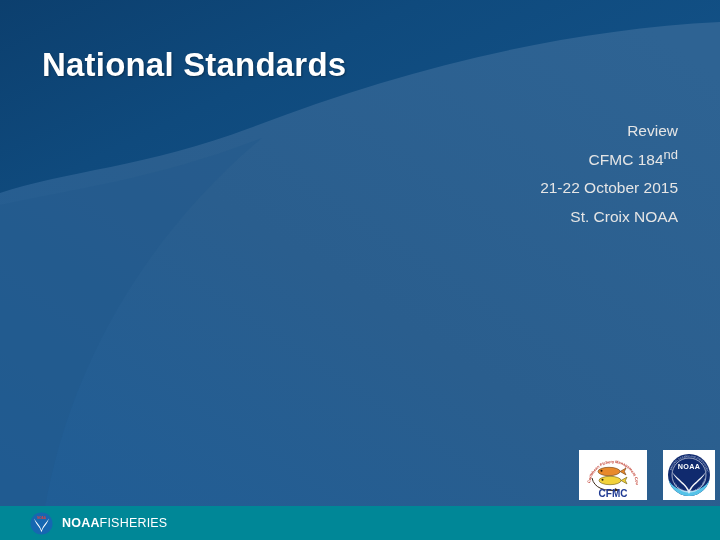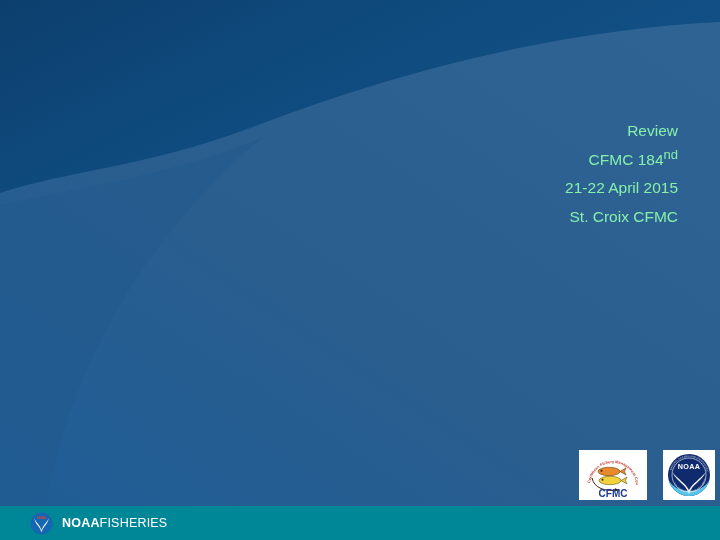--- a/index.html
+++ b/index.html
@@ -36,21 +36,21 @@
     white-space: nowrap;
     text-shadow: 1px 1px 2px rgba(0,0,0,0.35);
   }
   
   #subtitle-block {
     position: absolute;
     right: 42px;
     top: 117px;
     width: 360px;
     text-align: right;
-    color: #86efac;
+    color: #e5e5e5;
     font-size: 15.5px;
     line-height: 28.5px;
     white-space: nowrap;
   }
   #subtitle-block .line { display: block; }
   #subtitle-block sup {
     font-size: 13px;
     vertical-align: super;
     line-height: 0;
   }
@@ -117,26 +117,27 @@
       </linearGradient>
     </defs>
 
     <rect x="0" y="0" width="720" height="540" fill="url(#gradLight)"></rect>
 
     <path d="M0,0 L720,0 L720,22 C560,30 400,70 250,128 C150,166 62,172 0,193 Z" fill="url(#gradDark)"></path>
 
     <path d="M0,540 L0,205 C70,190 160,178 262,138 C140,240 60,380 40,540 Z" fill="#21588c" opacity="0.45"></path>
   </svg>
 
+  <div id="title">National Standards</div>
 
   <div id="subtitle-block">
     <span class="line">Review</span>
     <span class="line"><span>CFMC 184</span><sup>nd</sup></span>
-    <span class="line">21-22 April 2015</span>
-    <span class="line">St. Croix CFMC</span>
+    <span class="line">21-22 October 2015</span>
+    <span class="line">St. Croix NOAA</span>
   </div>
 
   <div id="cfmc-logo">
     <svg viewBox="0 0 68 50" width="68" height="50">
       <defs>
         <path id="cfmcArc" d="M 11,36 A 23,23 0 1 1 57,36" fill="none"></path>
       </defs>
 
       <text font-size="3.9" fill="#c0392b" font-family="'Liberation Sans', sans-serif" font-weight="bold">
         <textPath href="#cfmcArc" startOffset="4%">Caribbean Fishery Management Council</textPath>

